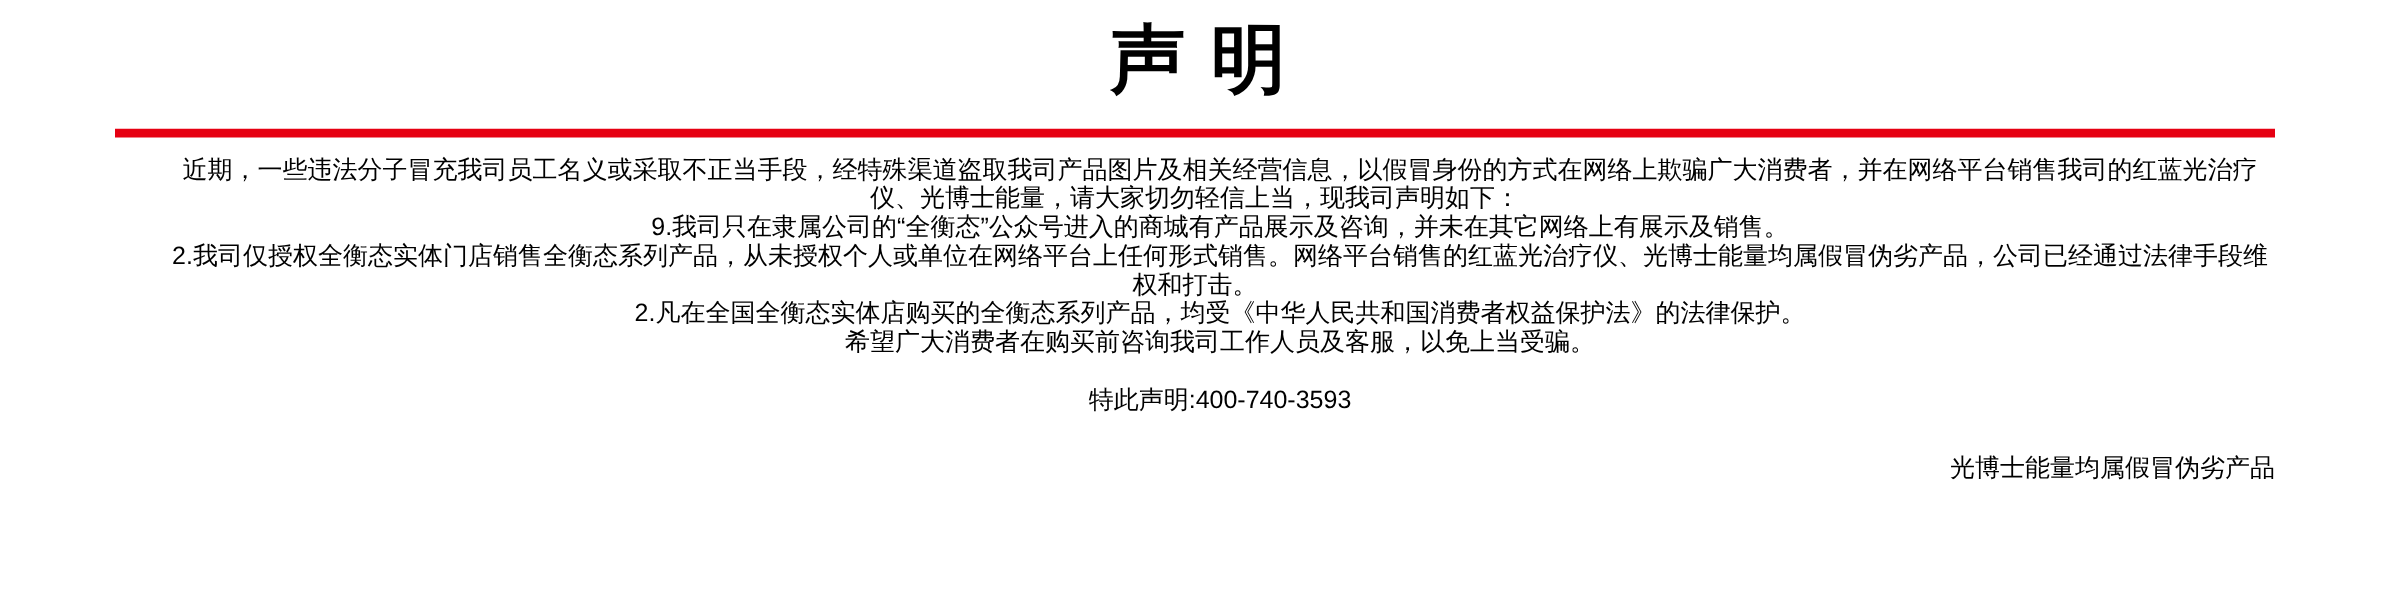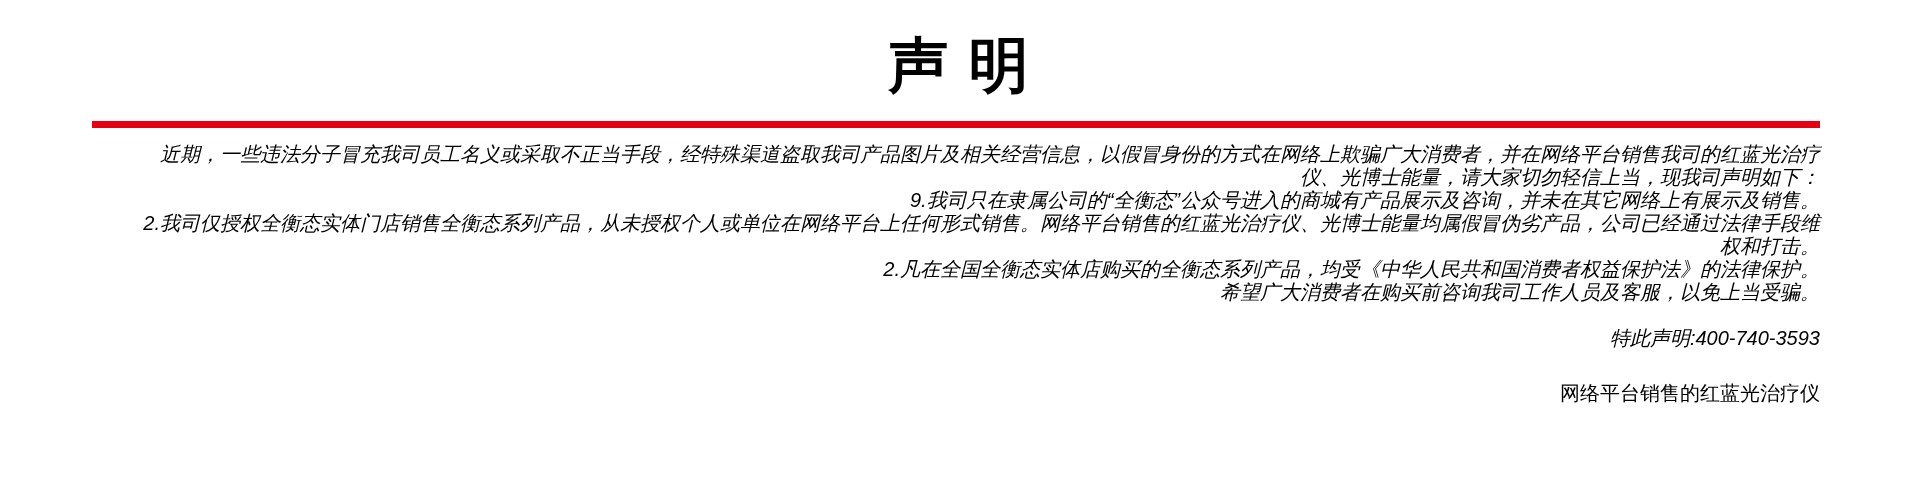--- a/index.html
+++ b/index.html
@@ -9,40 +9,39 @@
     color: #000000;
   }
   .page {
     position: relative;
     width: 1919px;
     height: 480px;
     background: #ffffff;
     overflow: hidden;
   }
   .title {
-    margin: 18px;
+    margin: 0;
     padding-top: 10px;
     text-align: center;
     font-size: 60px;
     line-height: 75px;
     font-weight: 900;
     letter-spacing: 2px;
     color: #000000;
   }
   .rule {
     height: 7px;
     margin: 18px 99px 0 92px;
     background: #e60012;
   }
   .body-block {
     margin: 15px 99px 0 92px;
     font-size: 20px;
     line-height: 23px;
-    text-align: right;
-    font-style: italic;
+    text-align: center;
   }
   .body-block p {
     margin: 0;
     text-indent: 2em;
   }
   .closing-block {
     margin-top: 23px;
   }
   .closing-block div {
     text-indent: 2em;
@@ -72,16 +71,16 @@
     <p>希望广大消费者在购买前咨询我司工作人员及客服，以免上当受骗。</p>
 
     <div class="closing-block">
       <div>
         <span>特此声明:</span><span>400-740-3593</span>
       </div>
     </div>
   </div>
 
   <div class="signature-block">
-    <div>网络平台销售的红蓝光治疗仪</div>
+    <div>光博士能量均属假冒伪劣产品</div>
   </div>
 
 </div>
 
 </body></html>

